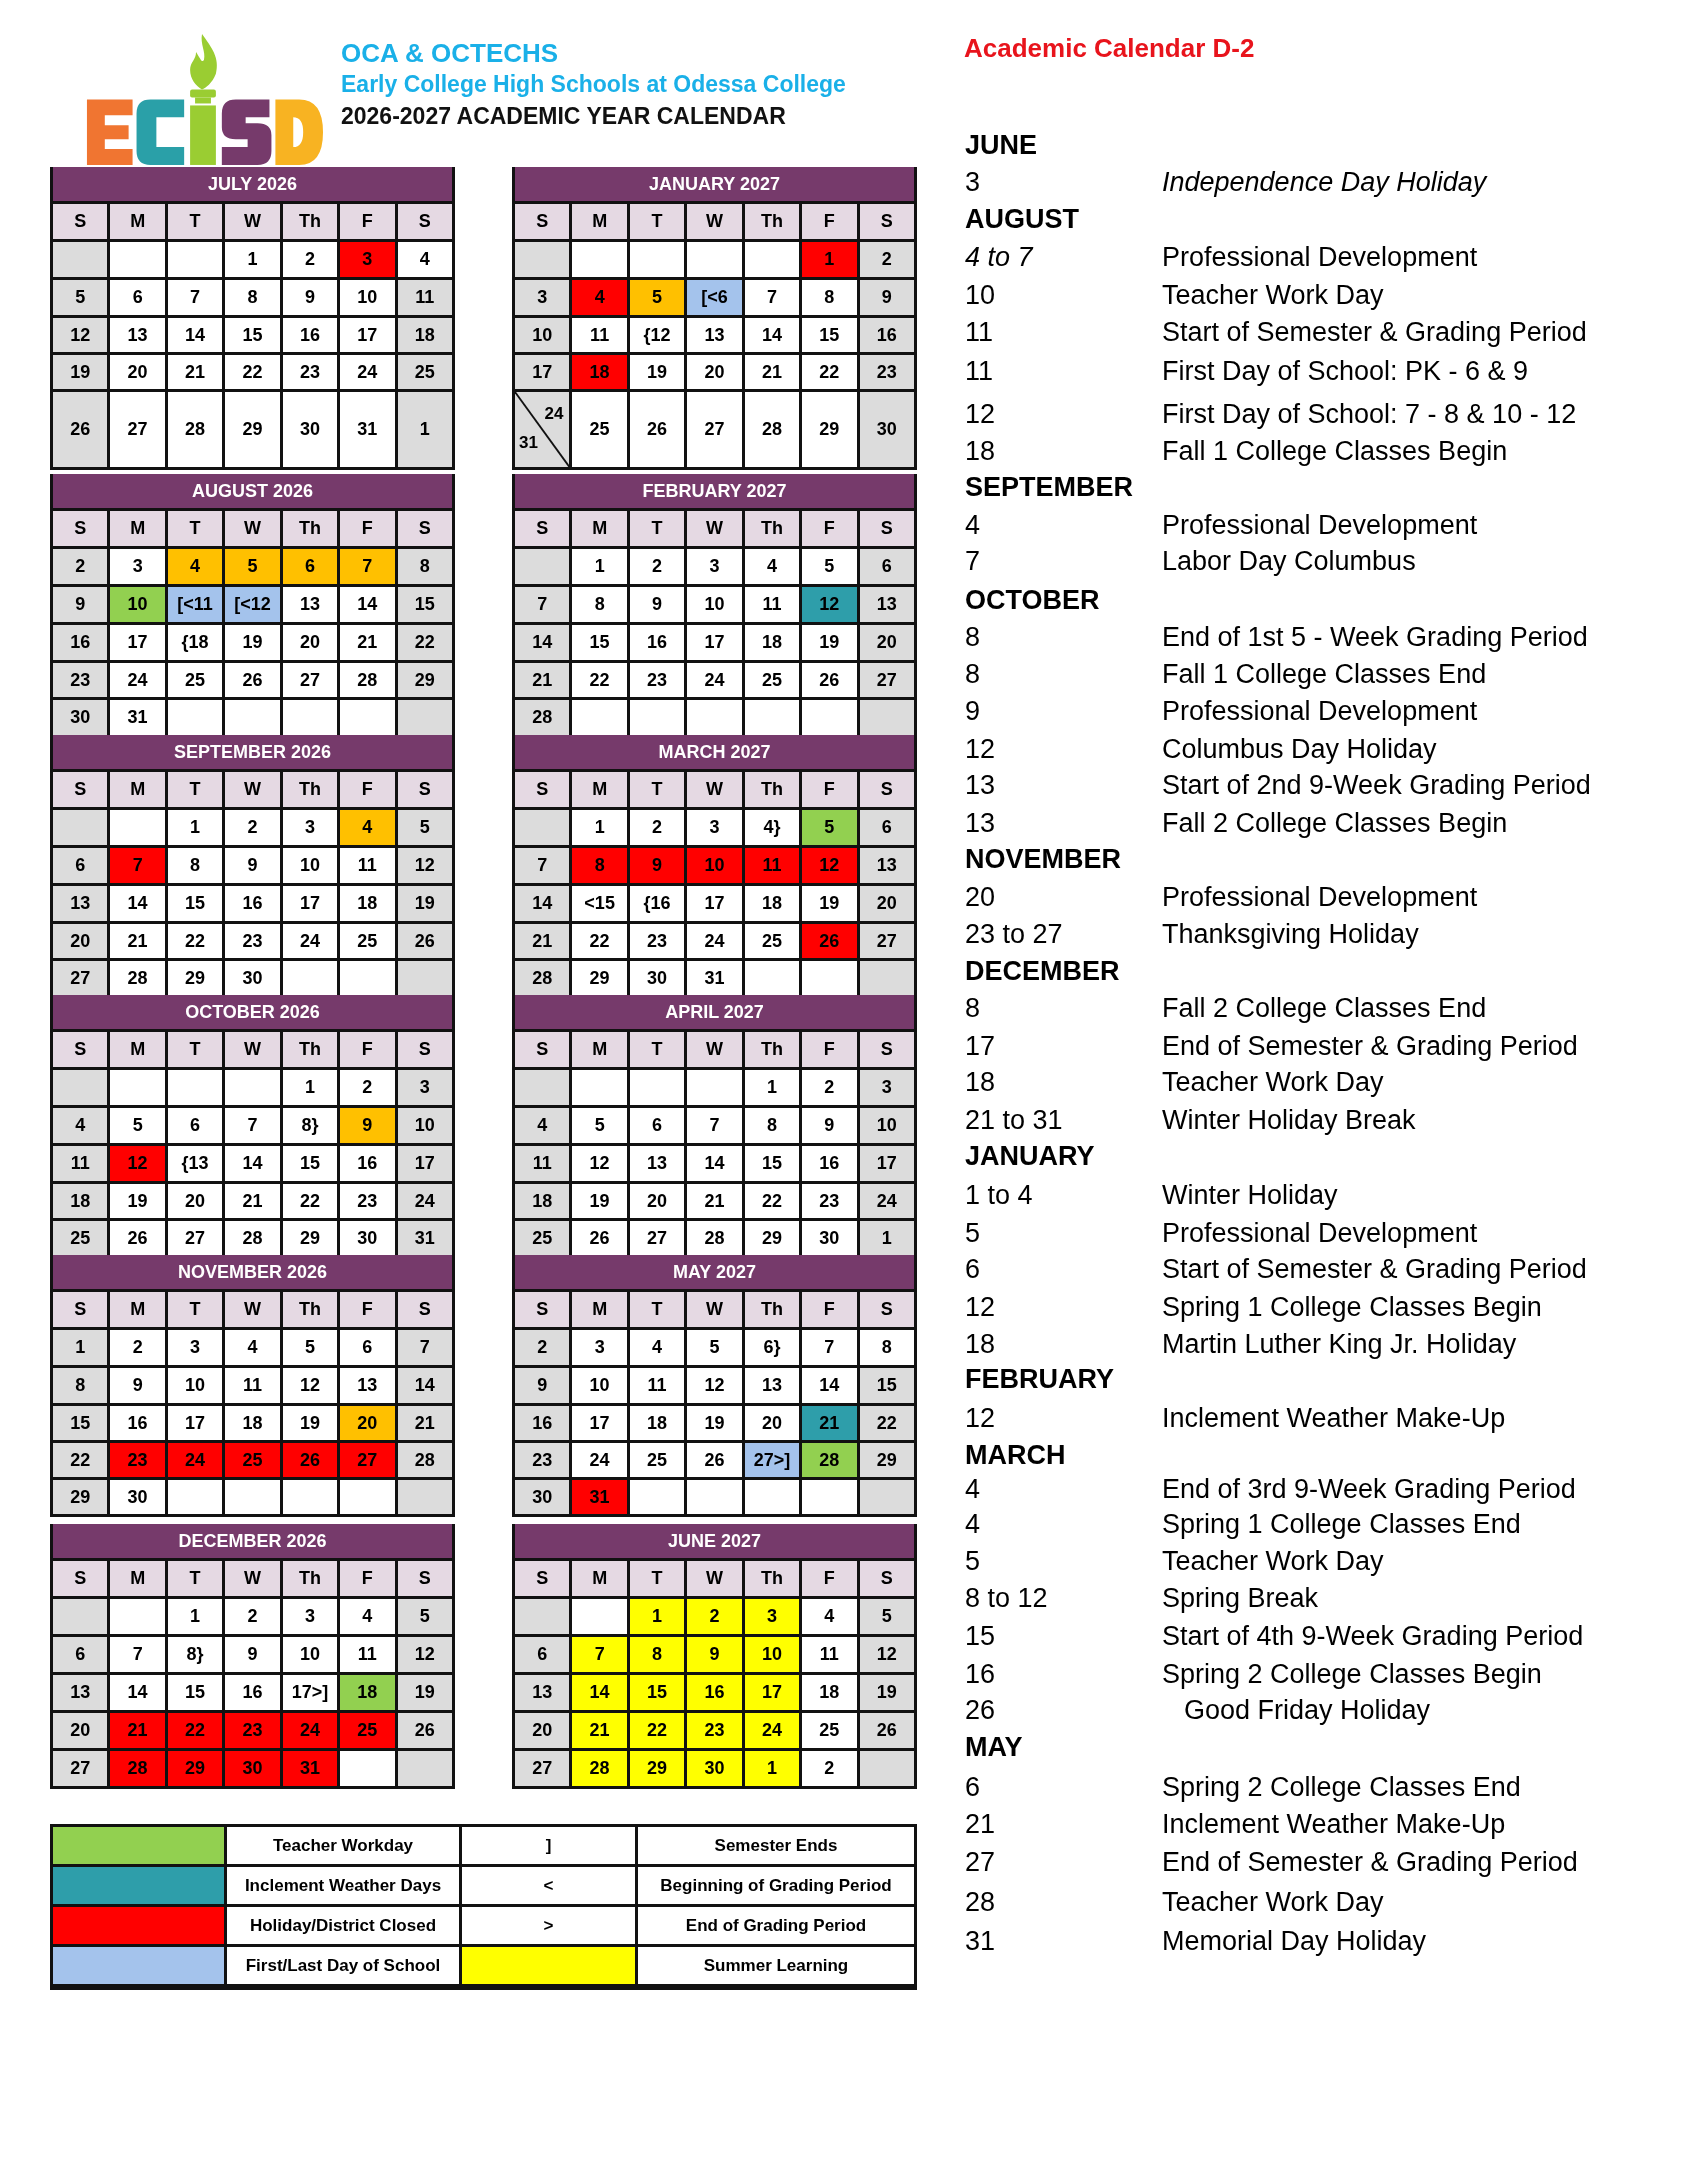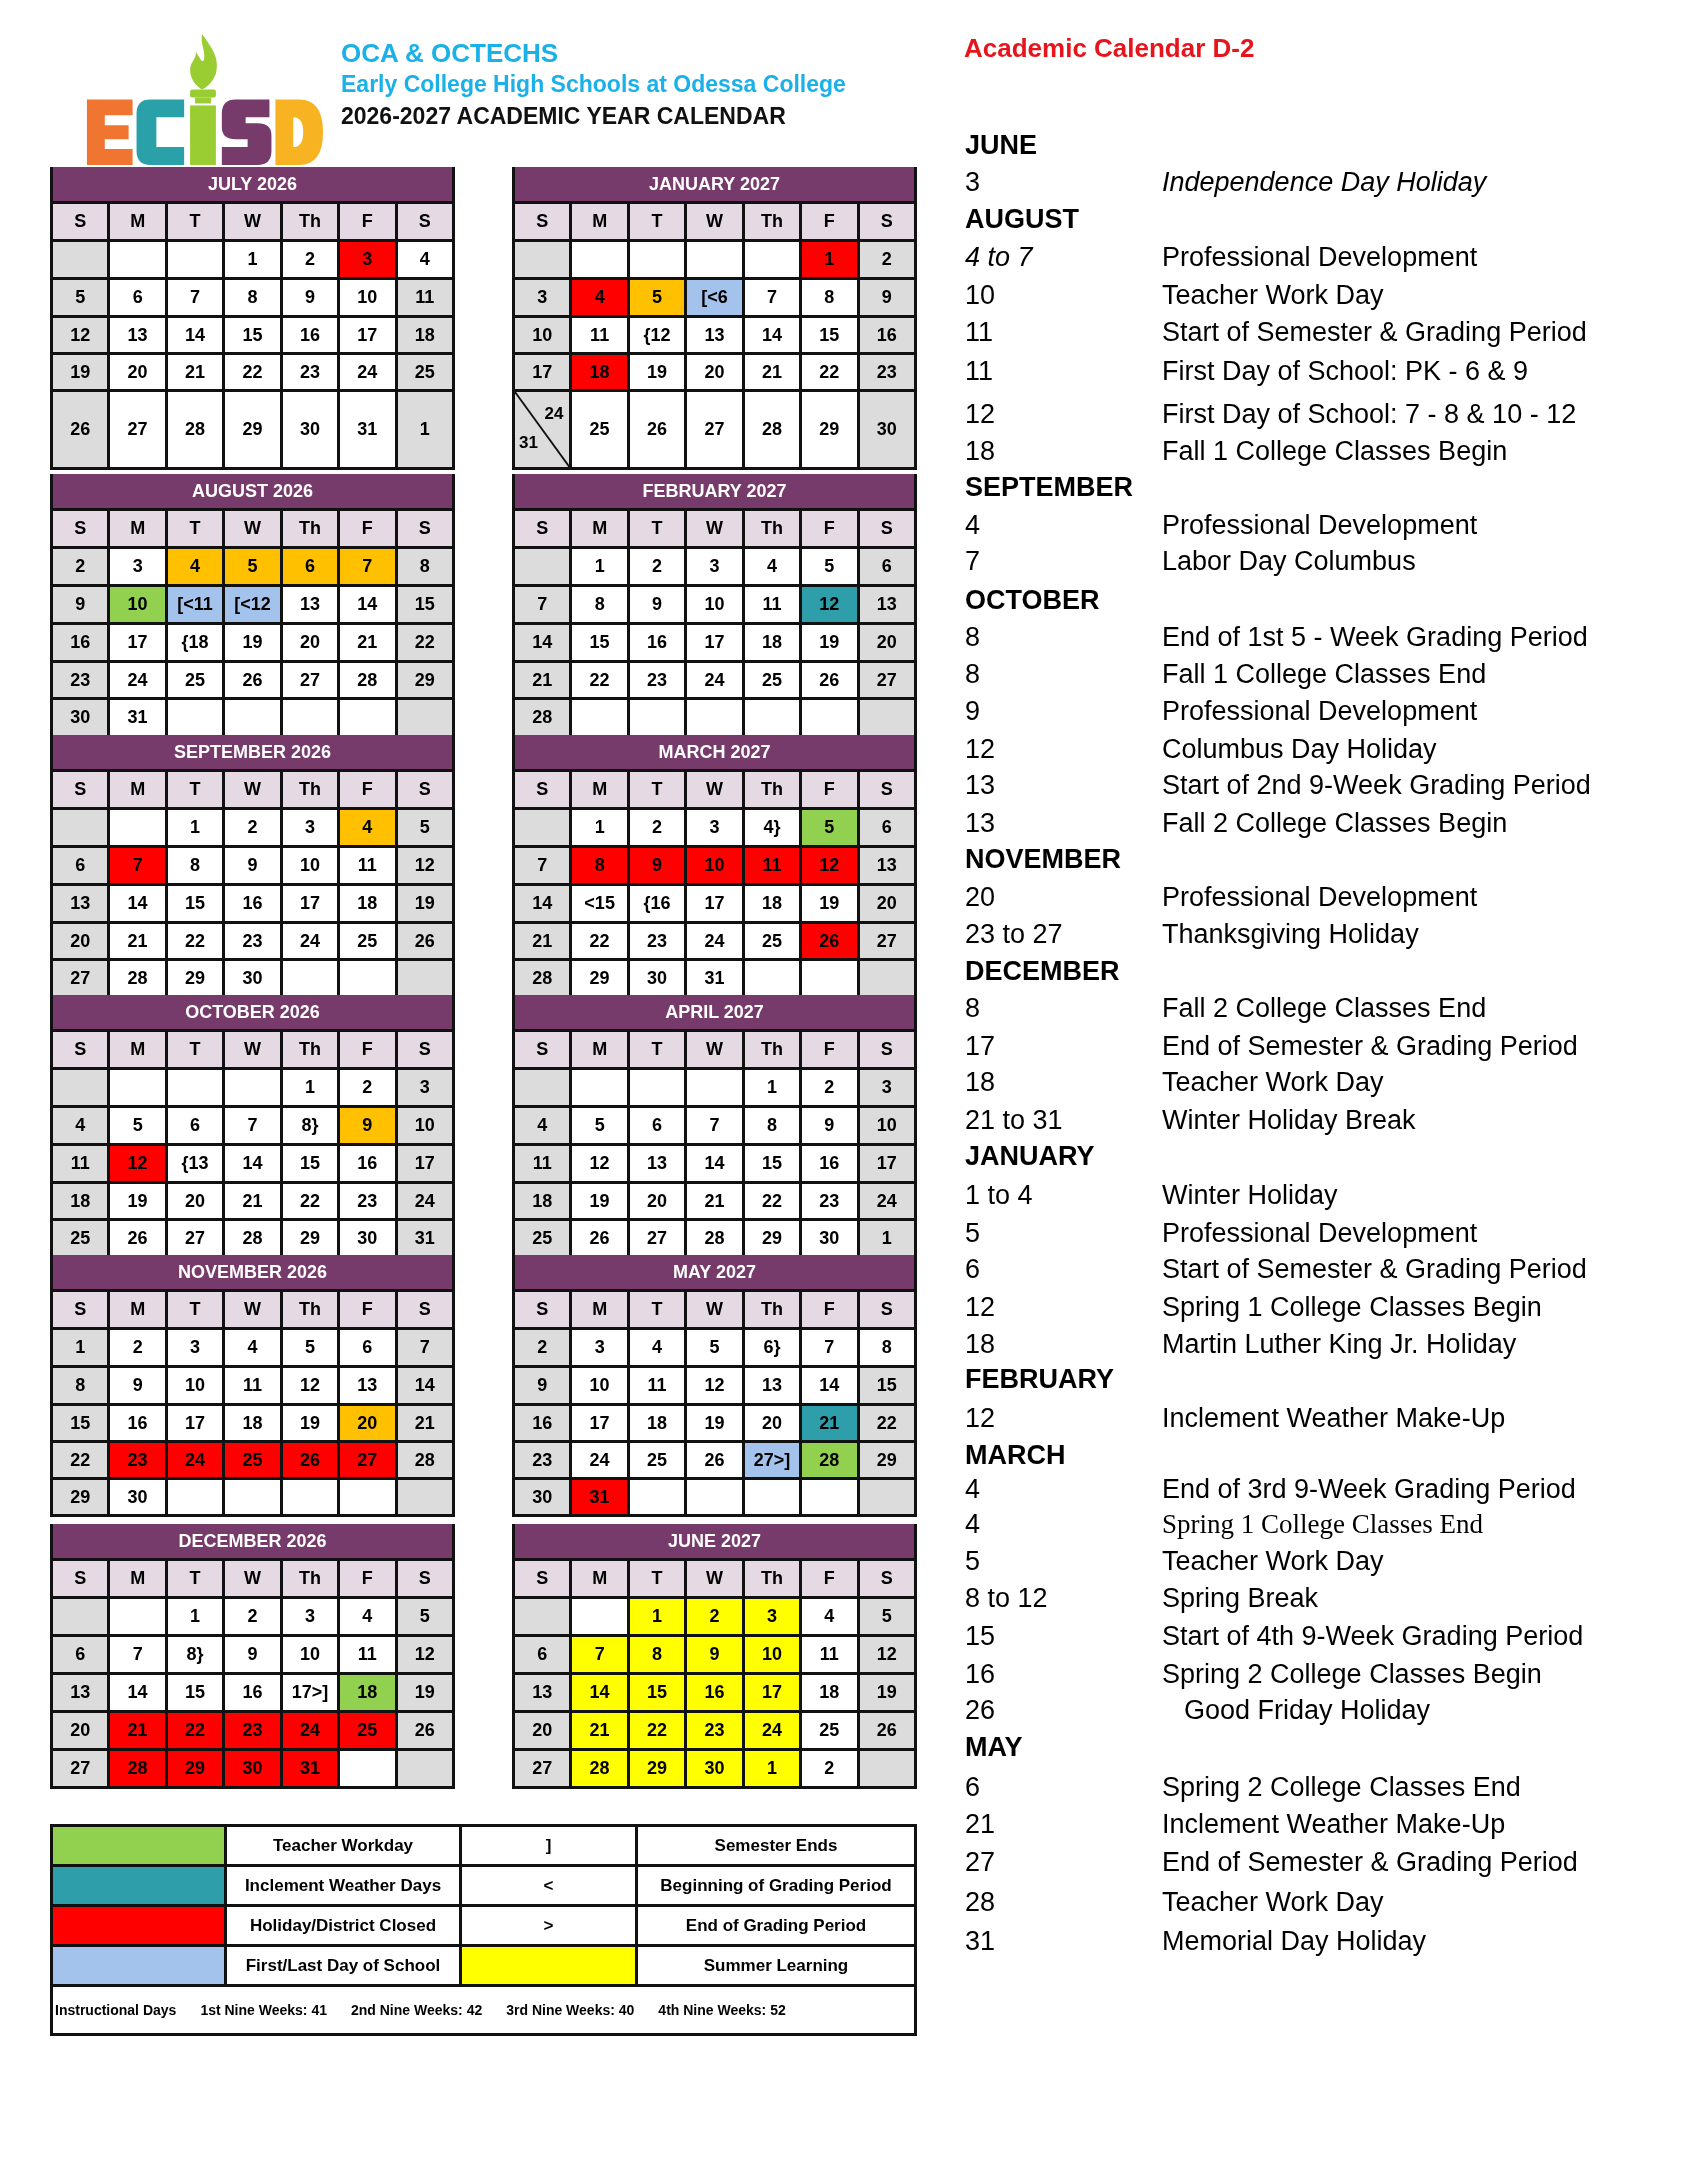--- a/index.html
+++ b/index.html
@@ -824,21 +824,21 @@
     <div class="abs ev-desc" style="top: 1292px;">Spring 1 College Classes Begin</div>
     <div class="abs ev-date" style="top: 1329px;">18</div>
     <div class="abs ev-desc" style="top: 1329px;">Martin Luther King Jr. Holiday</div>
     <div class="abs ev-head" style="top: 1364px;">FEBRUARY</div>
     <div class="abs ev-date" style="top: 1403px;">12</div>
     <div class="abs ev-desc" style="top: 1403px;">Inclement Weather Make-Up</div>
     <div class="abs ev-head" style="top: 1440px;">MARCH</div>
     <div class="abs ev-date" style="top: 1474px;">4</div>
     <div class="abs ev-desc" style="top: 1474px;">End of 3rd 9-Week Grading Period</div>
     <div class="abs ev-date" style="top: 1509px;">4</div>
-    <div class="abs ev-desc" style="top: 1509px; font-family: Liberation Serif, serif;">Spring 1 College Classes End</div>
+    <div class="abs ev-desc" style="top: 1509px;">Spring 1 College Classes End</div>
     <div class="abs ev-date" style="top: 1546px;">5</div>
     <div class="abs ev-desc" style="top: 1546px;">Teacher Work Day</div>
     <div class="abs ev-date" style="top: 1583px;">8 to 12</div>
     <div class="abs ev-desc" style="top: 1583px;">Spring Break</div>
     <div class="abs ev-date" style="top: 1621px;">15</div>
     <div class="abs ev-desc" style="top: 1621px;">Start of 4th 9-Week Grading Period</div>
     <div class="abs ev-date" style="top: 1659px;">16</div>
     <div class="abs ev-desc" style="top: 1659px;">Spring 2 College Classes Begin</div>
     <div class="abs ev-date" style="top: 1695px;">26</div>
     <div class="abs ev-desc" style="top: 1695px; margin-left: 22px;">Good Friday Holiday</div>
@@ -875,21 +875,14 @@
         <div class="k3">&gt;</div>
         <div class="k4">End of Grading Period</div>
       </div>
       <div class="key-row">
         <div class="k1" style="background: rgb(164, 195, 236);"></div>
         <div class="k2">First/Last Day of School</div>
         <div class="k3" style="background: rgb(255, 255, 0);"></div>
         <div class="k4">Summer Learning</div>
       </div>
     </div>
-  <div class="key-foot">
-    <span>Instructional Days</span>
-    <span>1st Nine Weeks: 41</span>
-    <span>2nd Nine Weeks: 42</span>
-    <span>3rd Nine Weeks: 40</span>
-    <span>4th Nine Weeks: 52</span>
-  </div>
 </div>
 
 
 </body></html>

